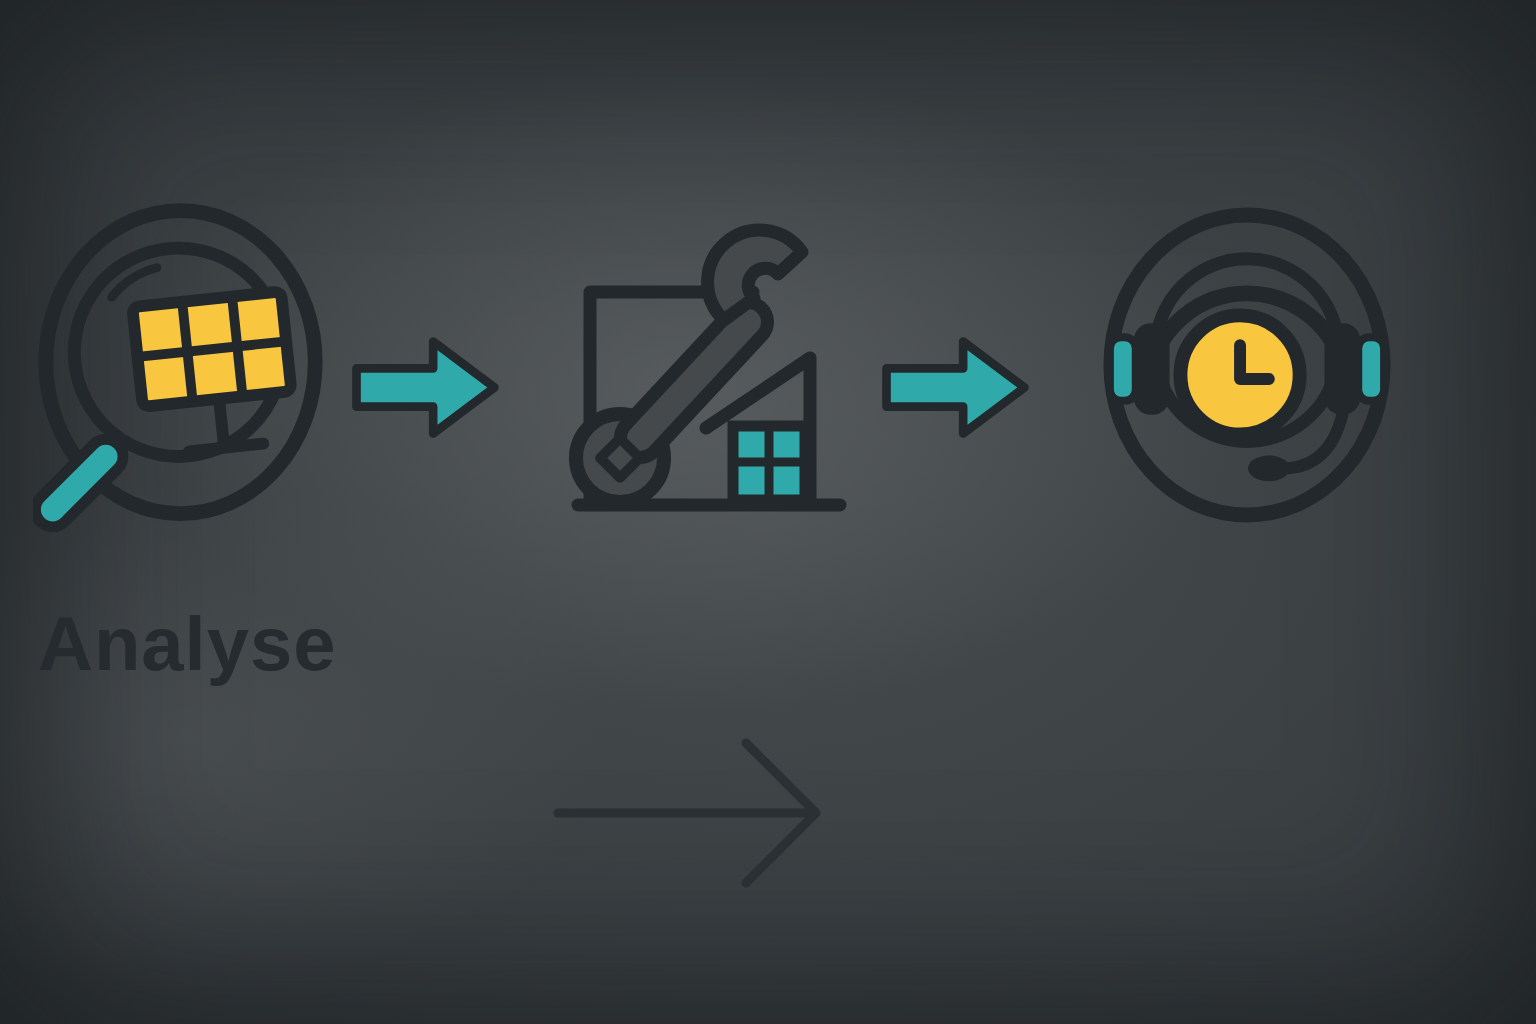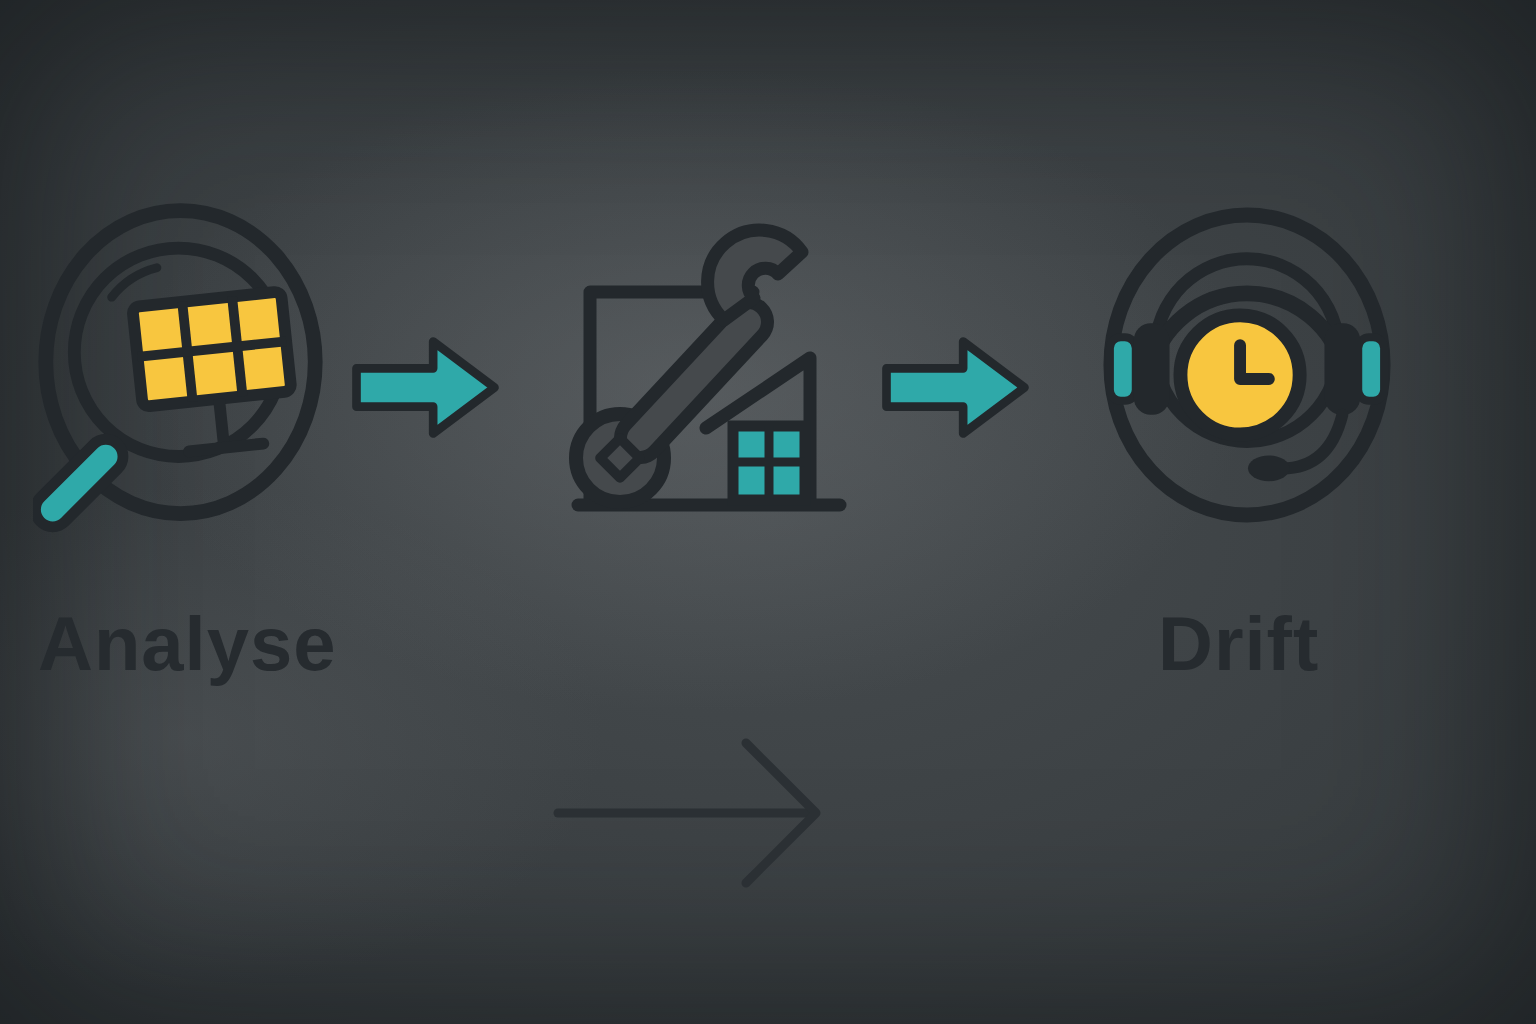--- a/index.html
+++ b/index.html
@@ -86,19 +86,18 @@
     <rect x="228" y="118" width="36" height="92" rx="17" fill="#23282c"></rect>
 
     <path d="M246,210 Q232,266 182,264" fill="none" stroke="#23282c" stroke-width="12" stroke-linecap="round"></path>
     <ellipse cx="172" cy="264" rx="21" ry="13" fill="#23282c"></ellipse>
 
     <circle cx="143" cy="170" r="60" fill="#F8C63F" stroke="#23282c" stroke-width="14"></circle>
     <path d="M143,140 L143,174 L172,174" fill="none" stroke="#23282c" stroke-width="12" stroke-linecap="round" stroke-linejoin="round"></path>
   </svg>
 
   <div class="abs step-label" style="left:38px;top:600px">Analyse</div>
-  <div class="abs step-label" style="left:1158px;top:600px">Drift</div>
 
   <svg class="abs" style="left:548px;top:728px" width="280" height="170" viewBox="0 0 280 170">
     <line x1="10" y1="85" x2="262" y2="85" stroke="#2b3034" stroke-width="9" stroke-linecap="round"></line>
     <path d="M198,15 L268,85 L198,155" fill="none" stroke="#2b3034" stroke-width="9" stroke-linecap="round" stroke-linejoin="round"></path>
   </svg>
 </div>
 
 </body></html>

